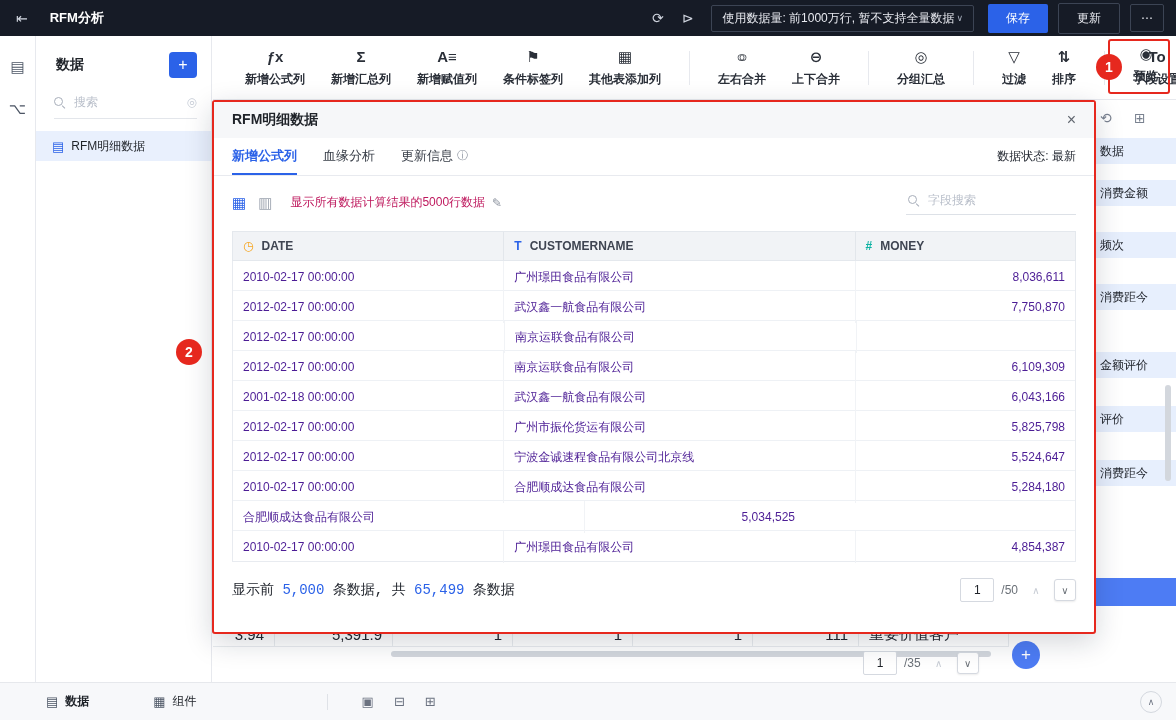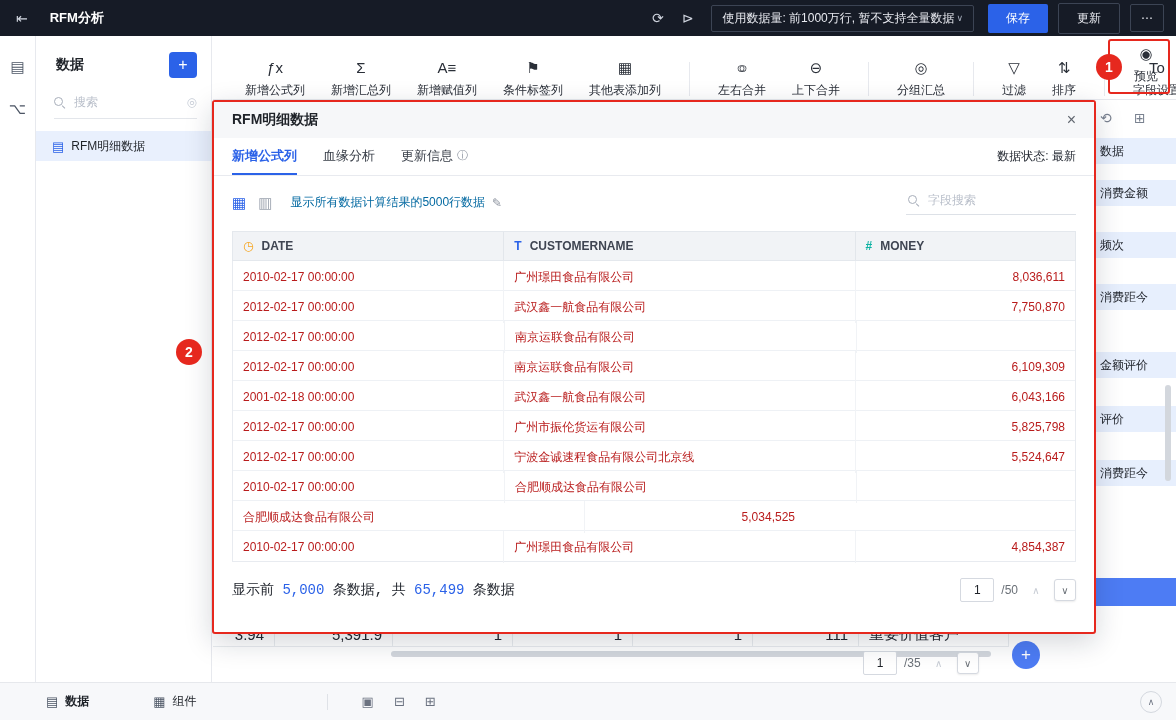--- a/index.html
+++ b/index.html
@@ -43,21 +43,21 @@
   .panel-item .p-ico{color:#2b62e8;font-size:13px;}
 
   
   .mag{position:relative;width:11px;height:11px;flex:0 0 auto;}
   .mag::before{content:'';position:absolute;left:0;top:0;width:7px;height:7px;border:1.4px solid #a7aeba;border-radius:50%;}
   .mag::after{content:'';position:absolute;left:8px;top:8px;width:4px;height:1.4px;background:#a7aeba;
               transform:rotate(45deg);transform-origin:left center;}
 
   
   .toolbar{position:absolute;left:213px;top:36px;width:963px;height:64px;background:#fff;border-bottom:1px solid #e7e9ee;
-           display:flex;align-items:flex-end;padding-left:32px;gap:26px;z-index:5;}
+           display:flex;align-items:center;padding-left:32px;gap:26px;z-index:5;font-weight:bold;}
   .tool-item{display:flex;flex-direction:column;align-items:center;gap:5px;cursor:pointer;white-space:nowrap;}
   .t-ico{height:18px;line-height:18px;font-size:15px;color:#2a2f38;}
   .t-ico.overlap{letter-spacing:-7px;padding-right:7px;}
   .t-label{font-size:12px;color:#2a2f38;}
   .t-div{width:1px;height:34px;background:#e7e9ee;margin:0 2px;flex:0 0 auto;}
   .tool-item.preview{position:absolute;right:18px;top:9px;}
 
   
   .main-bg{position:absolute;left:213px;top:100px;width:963px;height:582px;background:#fff;overflow:hidden;z-index:1;}
   .corner-ico{position:absolute;top:10px;font-size:14px;color:#7a8290;cursor:pointer;}
@@ -93,38 +93,38 @@
   .m-title{font-size:14px;font-weight:bold;}
   .m-close{margin-left:auto;font-size:16px;color:#60666f;cursor:pointer;line-height:1;}
   .m-tabs{height:38px;flex:0 0 auto;display:flex;align-items:stretch;gap:26px;padding:0 18px;border-bottom:1px solid #e8eaef;}
   .m-tab{display:flex;align-items:center;gap:4px;font-size:13px;color:#363c46;cursor:pointer;border-bottom:2px solid transparent;}
   .m-tab.active{color:#2b62e8;font-weight:bold;border-bottom-color:#2b62e8;}
   .m-tab .info-i{font-size:11px;color:#8a919d;font-weight:normal;}
   .m-status{margin-left:auto;align-self:center;font-size:12px;color:#272c35;}
   .m-tools{display:flex;align-items:center;margin:14px 18px 0;}
   .grid-ico{font-size:15px;color:#9aa1ad;margin-right:12px;cursor:pointer;line-height:1;}
   .grid-ico.active{color:#2b62e8;}
-  .m-info{font-size:12px;color:#0369a1;margin-left:6px;}
+  .m-info{font-size:12px;color:#be185d;margin-left:6px;}
   .pencil{color:#8a919d;margin-left:7px;font-size:12px;cursor:pointer;}
   .m-search{margin-left:auto;width:170px;display:flex;align-items:center;gap:7px;border-bottom:1px solid #dde1e7;
             padding:2px 2px 6px;color:#b9bfca;}
   .m-search input{border:none;outline:none;flex:1;min-width:0;font-size:12px;background:transparent;color:#1f2329;}
   .m-search input::placeholder{color:#b9bfca;}
 
   .m-table{margin:16px 18px 0;width:844px;}
   .thead{display:flex;height:30px;background:#f1f3f6;border:1px solid #e4e8ed;}
   .th{display:flex;align-items:center;padding:0 10px;font-size:12px;color:#3f4552;font-weight:bold;border-right:1px solid #e2e6eb;}
   .th:last-child{border-right:none;}
   .fico{margin-right:8px;font-weight:bold;font-size:12px;}
   .f-date{color:#f6a623;} .f-text{color:#2b62e8;} .f-num{color:#0fb3a3;}
   .w0{width:272px;} .w1{width:352px;} .w2{width:220px;}
   .tbody{border:1px solid #e8ebf0;border-top:none;}
   .trow{display:flex;height:30px;border-bottom:1px solid #eef1f5;background:#fff;cursor:default;}
   .trow:last-child{border-bottom:none;}
-  .tcell{display:flex;align-items:center;padding:16px 10px;font-size:12px;color:#b91c1c;border-right:1px solid #f1f3f6;
+  .tcell{display:flex;align-items:center;padding:16px 10px;font-size:12px;color:#4c1d95;border-right:1px solid #f1f3f6;
          white-space:nowrap;overflow:hidden;}
   .tcell.c0{width:272px;} .tcell.c1{width:352px;}
   .tcell.c2{width:220px;justify-content:flex-end;border-right:none;}
 
   .m-footer{display:flex;align-items:center;margin:16px 18px 0;}
   .mf-text{font-size:14px;color:#22262e;font-family:Liberation Mono, monospace;}
   .mf-pager{margin-left:auto;display:flex;align-items:center;gap:7px;}
 
   
   .bottombar{position:absolute;left:0;bottom:0;width:1176px;height:38px;background:#f7f8fa;border-top:1px solid #e6e8ec;
@@ -363,20 +363,21 @@
             <div class="tcell c2">5,825,798</div>
           </div>
           <div class="trow">
             <div class="tcell c0">2012-02-17 00:00:00</div>
             <div class="tcell c1">宁波金诚速程食品有限公司北京线</div>
             <div class="tcell c2">5,524,647</div>
           </div>
           <div class="trow">
             <div class="tcell c0">2010-02-17 00:00:00</div>
             <div class="tcell c1">合肥顺成达食品有限公司</div>
+            <div class="tcell c2">5,284,180</div>
           </div>
           <div class="trow">
             <div class="tcell c1">合肥顺成达食品有限公司</div>
             <div class="tcell c2">5,034,525</div>
           </div>
           <div class="trow">
             <div class="tcell c0">2010-02-17 00:00:00</div>
             <div class="tcell c1">广州璟田食品有限公司</div>
             <div class="tcell c2">4,854,387</div>
           </div>

